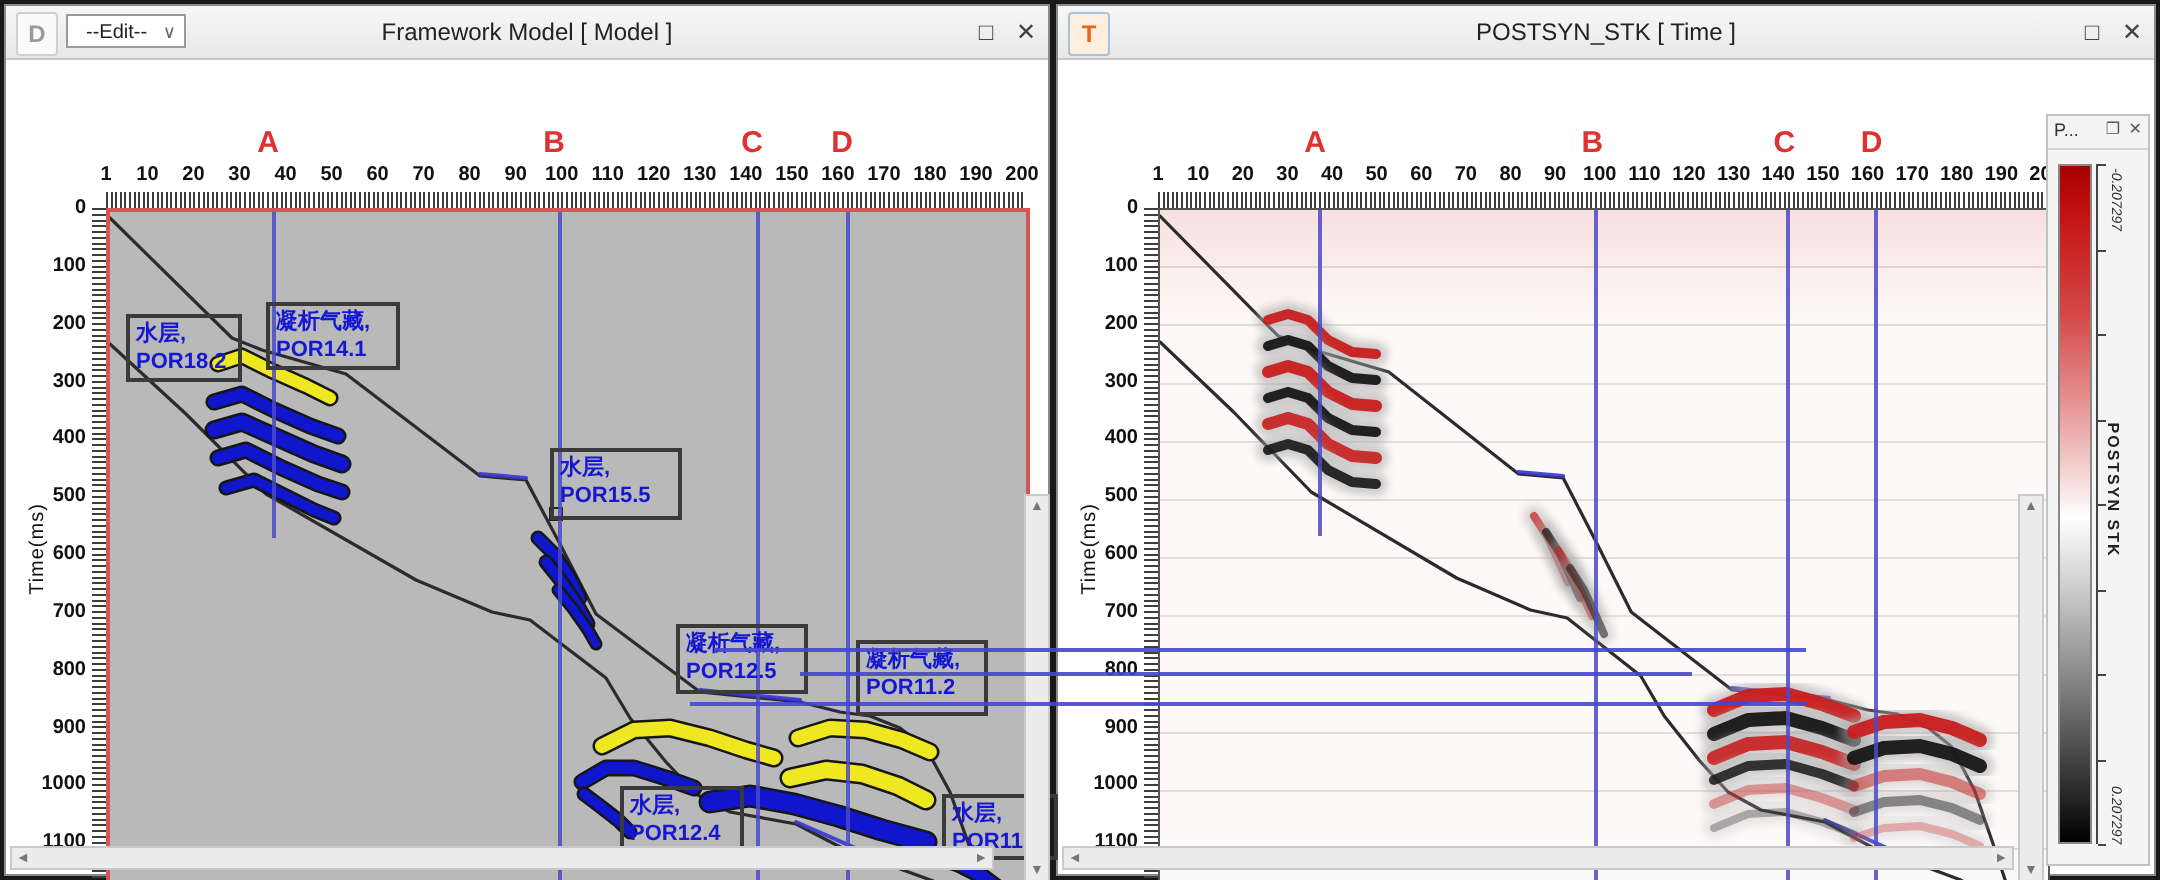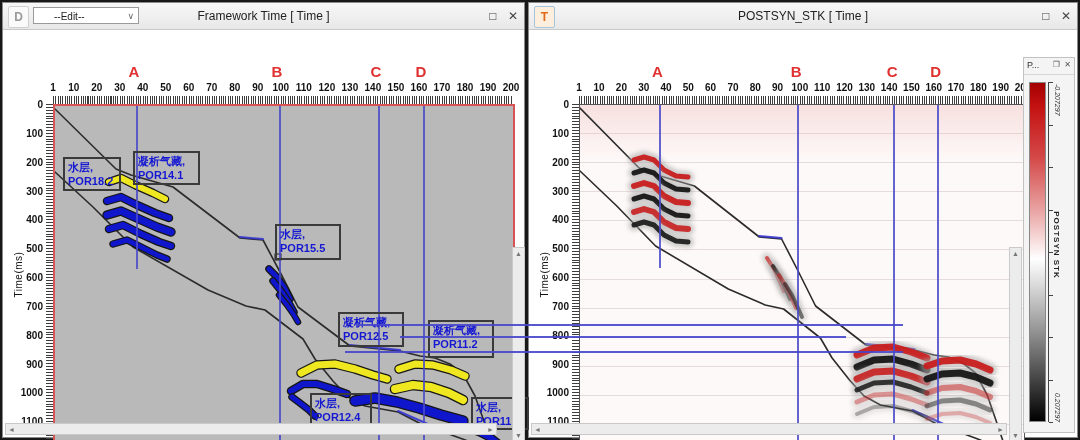--- a/index.html
+++ b/index.html
@@ -5,21 +5,21 @@
   html,body{margin:0;padding:0;background:#000;}
   #root{position:relative;width:1080px;height:440px;background:#181818;font-family:"Liberation Sans",sans-serif;overflow:hidden;}
   .window{position:absolute;background:#fff;border:1px solid #8a8a8a;box-sizing:border-box;}
   .titlebar{position:absolute;left:0;top:0;right:0;height:26px;background:linear-gradient(#f7f7f7,#e8e8e8);border-bottom:1px solid #c8c8c8;z-index:5;}
   .win-title{position:absolute;left:0;right:0;top:0;height:26px;line-height:26px;text-align:center;font-size:12px;color:#222;}
   .win-btns{position:absolute;right:6px;top:0;height:26px;line-height:26px;font-size:12px;color:#444;z-index:6;}
   .wbtn{margin-left:8px;cursor:default;}
   .icon-tab{position:absolute;left:5px;top:3px;width:19px;height:20px;text-align:center;line-height:20px;font-weight:bold;font-size:12px;border-radius:2px;z-index:6;}
   .d-tab{color:#9a9a9a;background:#fafafa;border:1px solid #d0d0d0;}
   .t-tab{color:#e2691a;background:#fdeede;border:1px solid #a8c4da;}
-  .dropdown{position:absolute;left:30px;top:4px;width:106px;height:17px;background:#fff;border:1px solid #9a9a9a;font-size:10px;color:#222;line-height:17px;padding-left:20px;box-sizing:border-box;z-index:6;}
+  .dropdown{position:absolute;left:30px;top:4px;width:60px;height:17px;background:#fff;border:1px solid #9a9a9a;font-size:10px;color:#222;line-height:17px;padding-left:9px;box-sizing:border-box;z-index:6;}
   .chev{position:absolute;right:4px;top:0;color:#666;font-size:9px;}
   .content{position:absolute;left:0;top:26px;right:0;bottom:0;background:#fff;}
   .plot{position:absolute;left:50px;top:75px;width:458px;height:346px;box-sizing:content-box;}
   #plotL{background:#b9b9b9;border:2px solid #d85454;}
   #plotR{width:444px;background:#fdf9f8;border:1px solid #555;
          background-image:repeating-linear-gradient(180deg,transparent 0 28.1px,#e7dcdc 28.1px 29.1px);}
   .pinkwash{position:absolute;left:0;top:0;right:0;height:55px;background:linear-gradient(rgba(223,125,125,.20),rgba(223,125,125,0));pointer-events:none;}
   .plot svg{position:absolute;left:0;top:0;z-index:1;}
   .well-line{position:absolute;width:2px;background:#4a4ac8;z-index:2;opacity:.85;}
   .well-letter{position:absolute;color:#e03030;font-weight:bold;font-size:15px;transform:translateX(-50%);z-index:4;}
@@ -50,21 +50,21 @@
 
 <div id="root">
 
   <div class="window" id="win-left" style="left:2px;top:2px;width:523px;height:436px;">
     <div class="titlebar">
       <div class="icon-tab d-tab">D</div>
       <div class="dropdown">
         <span>--Edit--</span>
         <span class="chev">∨</span>
       </div>
-      <div class="win-title">Framework Time [ Time ]</div>
+      <div class="win-title">Framework Model [ Model ]</div>
       <div class="win-btns">
         <span class="wbtn">□</span>
         <span class="wbtn">✕</span>
       </div>
     </div>
     <div class="content" id="contentL">
       <div class="time-label">Time(ms)</div>
       <div class="comb-x" style="left:50px;width:460px;"></div>
       <div class="comb-y"></div>
       <div class="plot" id="plotL">

